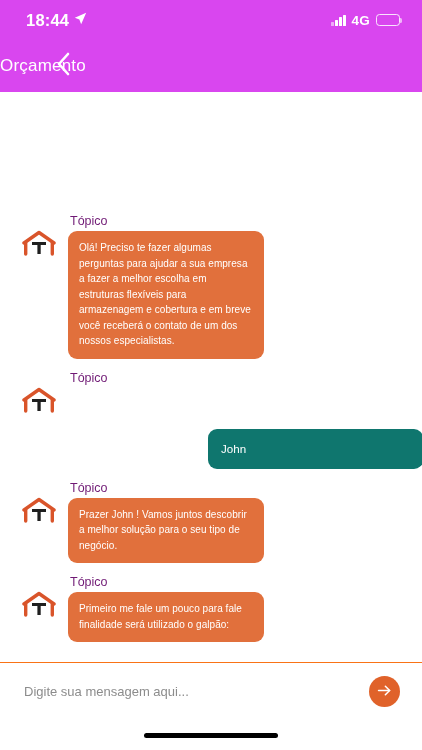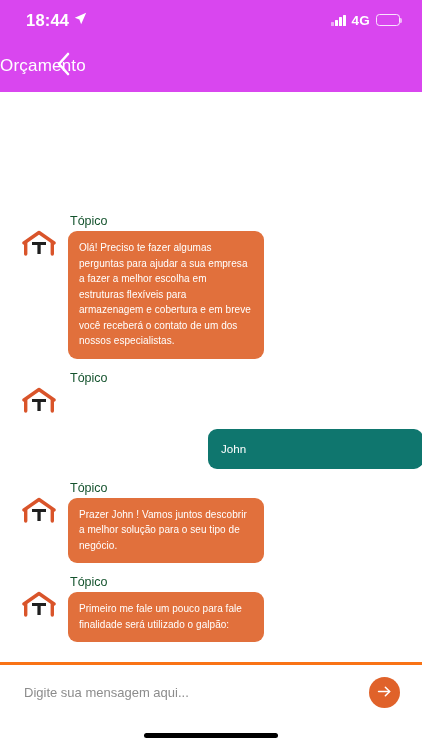--- a/index.html
+++ b/index.html
@@ -171,21 +171,21 @@
   }
 
   .msg-col {
     display: flex;
     flex-direction: column;
     max-width: 196px;
   }
 
   .topic-label {
     font-size: 12.5px;
-    color: #14532d;
+    color: #701a75;
     margin-bottom: 3px;
     padding-left: 2px;
   }
 
   .bubble {
     background: #e1703c;
     color: #ffffff;
     border-radius: 9px;
     padding: 9px 11px 10px 11px;
     font-size: 10px;
@@ -199,21 +199,21 @@
     border-radius: 9px;
     padding: 11px 13px;
     font-size: 11.6px;
     min-width: 215px;
   }
 
   
   .input-bar {
     flex: 0 0 auto;
     height: 58px;
-    border-top: 3px solid #f97316;
+    border-top: 1px solid #f97316;
     background: #ffffff;
     display: flex;
     align-items: center;
     padding: 0 22px 0 24px;
     gap: 10px;
   }
 
   .msg-input {
     flex: 1 1 auto;
     border: none;

